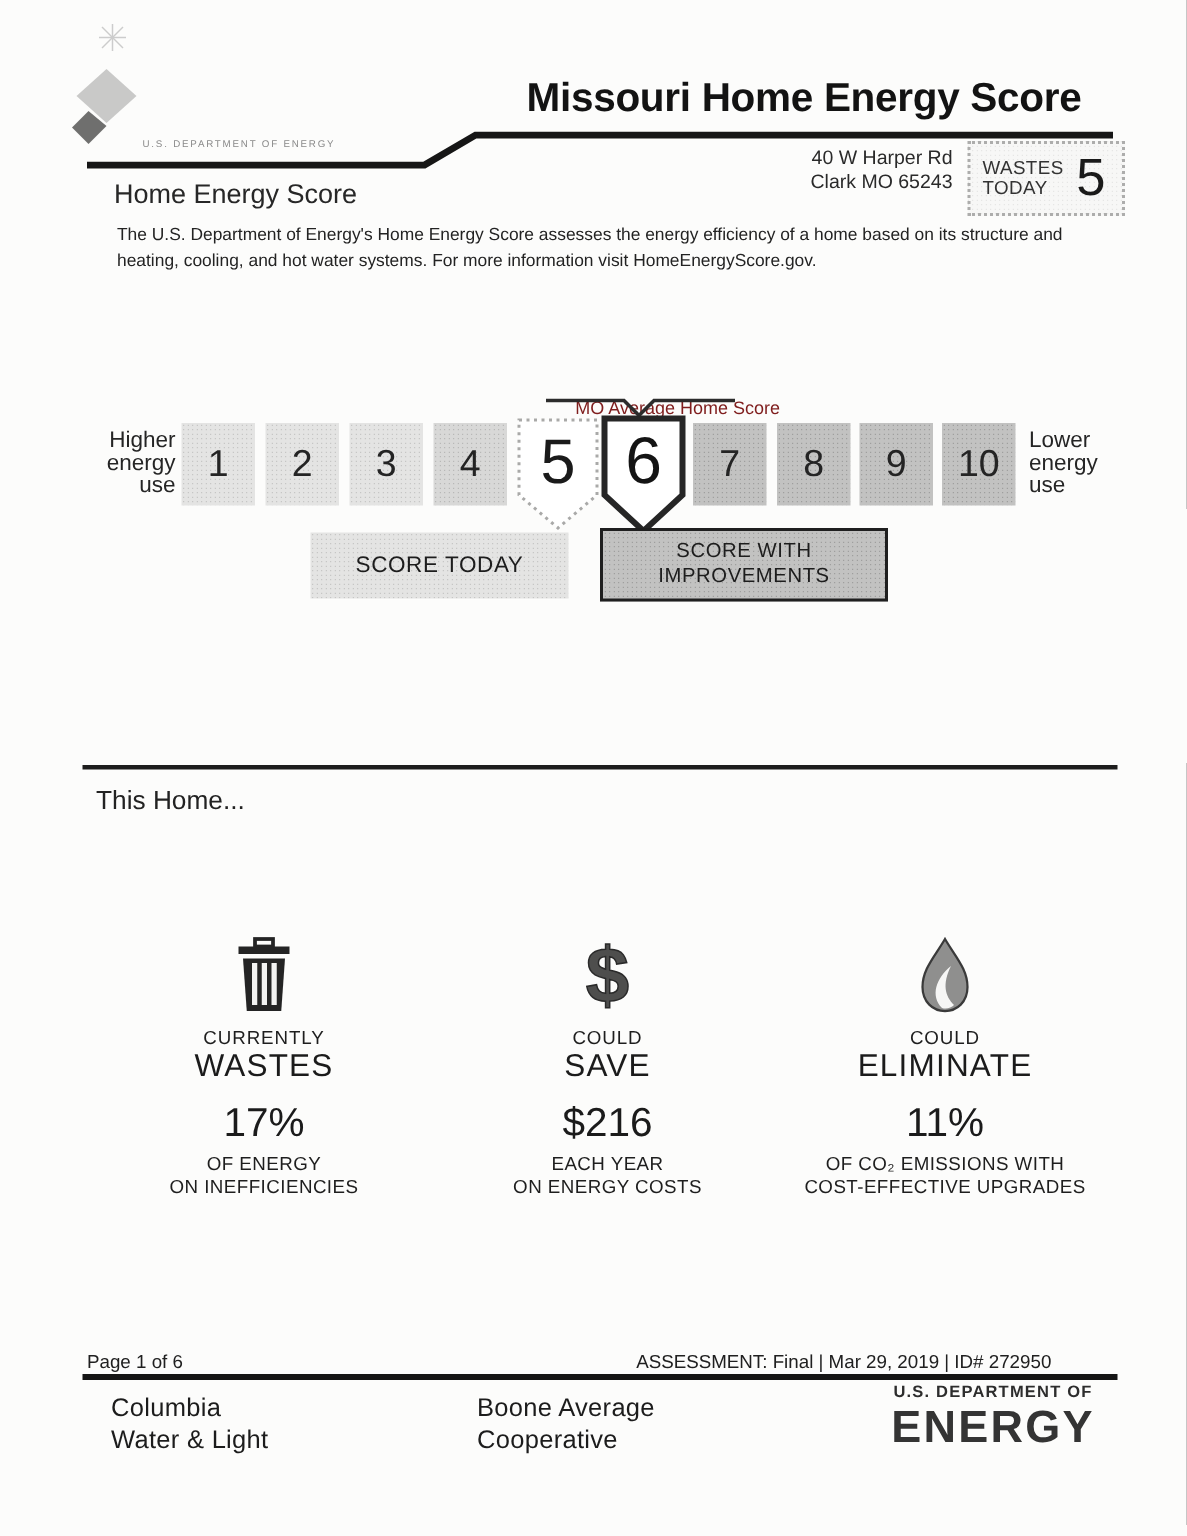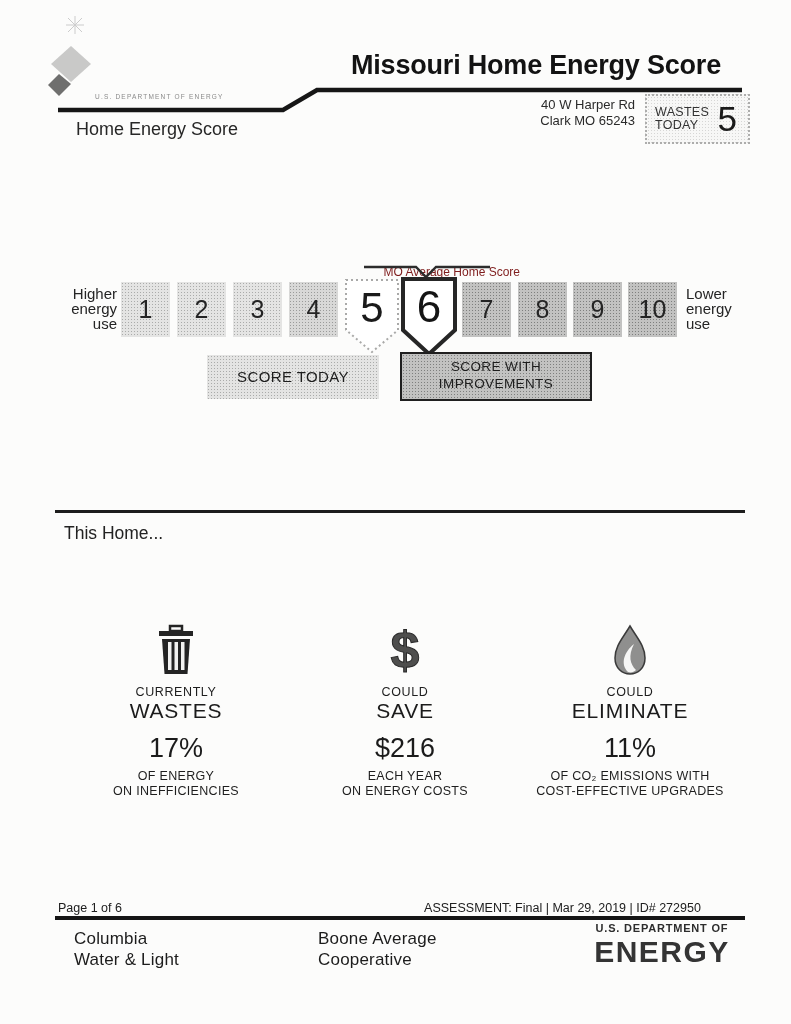--- a/index.html
+++ b/index.html
@@ -87,20 +87,22 @@
 
   <div class="abs score-badge">
     <div class="lbl">
       <div>WASTES</div>
       <div>TODAY</div>
     </div>
     <div class="val">5</div>
   </div>
 
   <div class="abs subtitle">Home Energy Score</div>
+  <div class="abs intro pre">The U.S. Department of Energy's Home Energy Score assesses the energy efficiency of a home based on its structure and
+heating, cooling, and hot water systems. For more information visit HomeEnergyScore.gov.</div>
 
   <div class="abs avg-label">MO Average Home Score</div>
   <svg class="abs" style="left:362px;top:264px;" width="132" height="18">
     <path d="M2,3 L54,3 L64,13 L74,3 L128,3" fill="none" stroke="#2c2c2c" stroke-width="2.4"></path>
   </svg>
 
   <div class="abs use-label pre" style="left:55px;width:62px;text-align:right;">Higher
 energy
 use</div>
   <div class="abs use-label pre" style="left:686px;width:70px;text-align:left;">Lower

